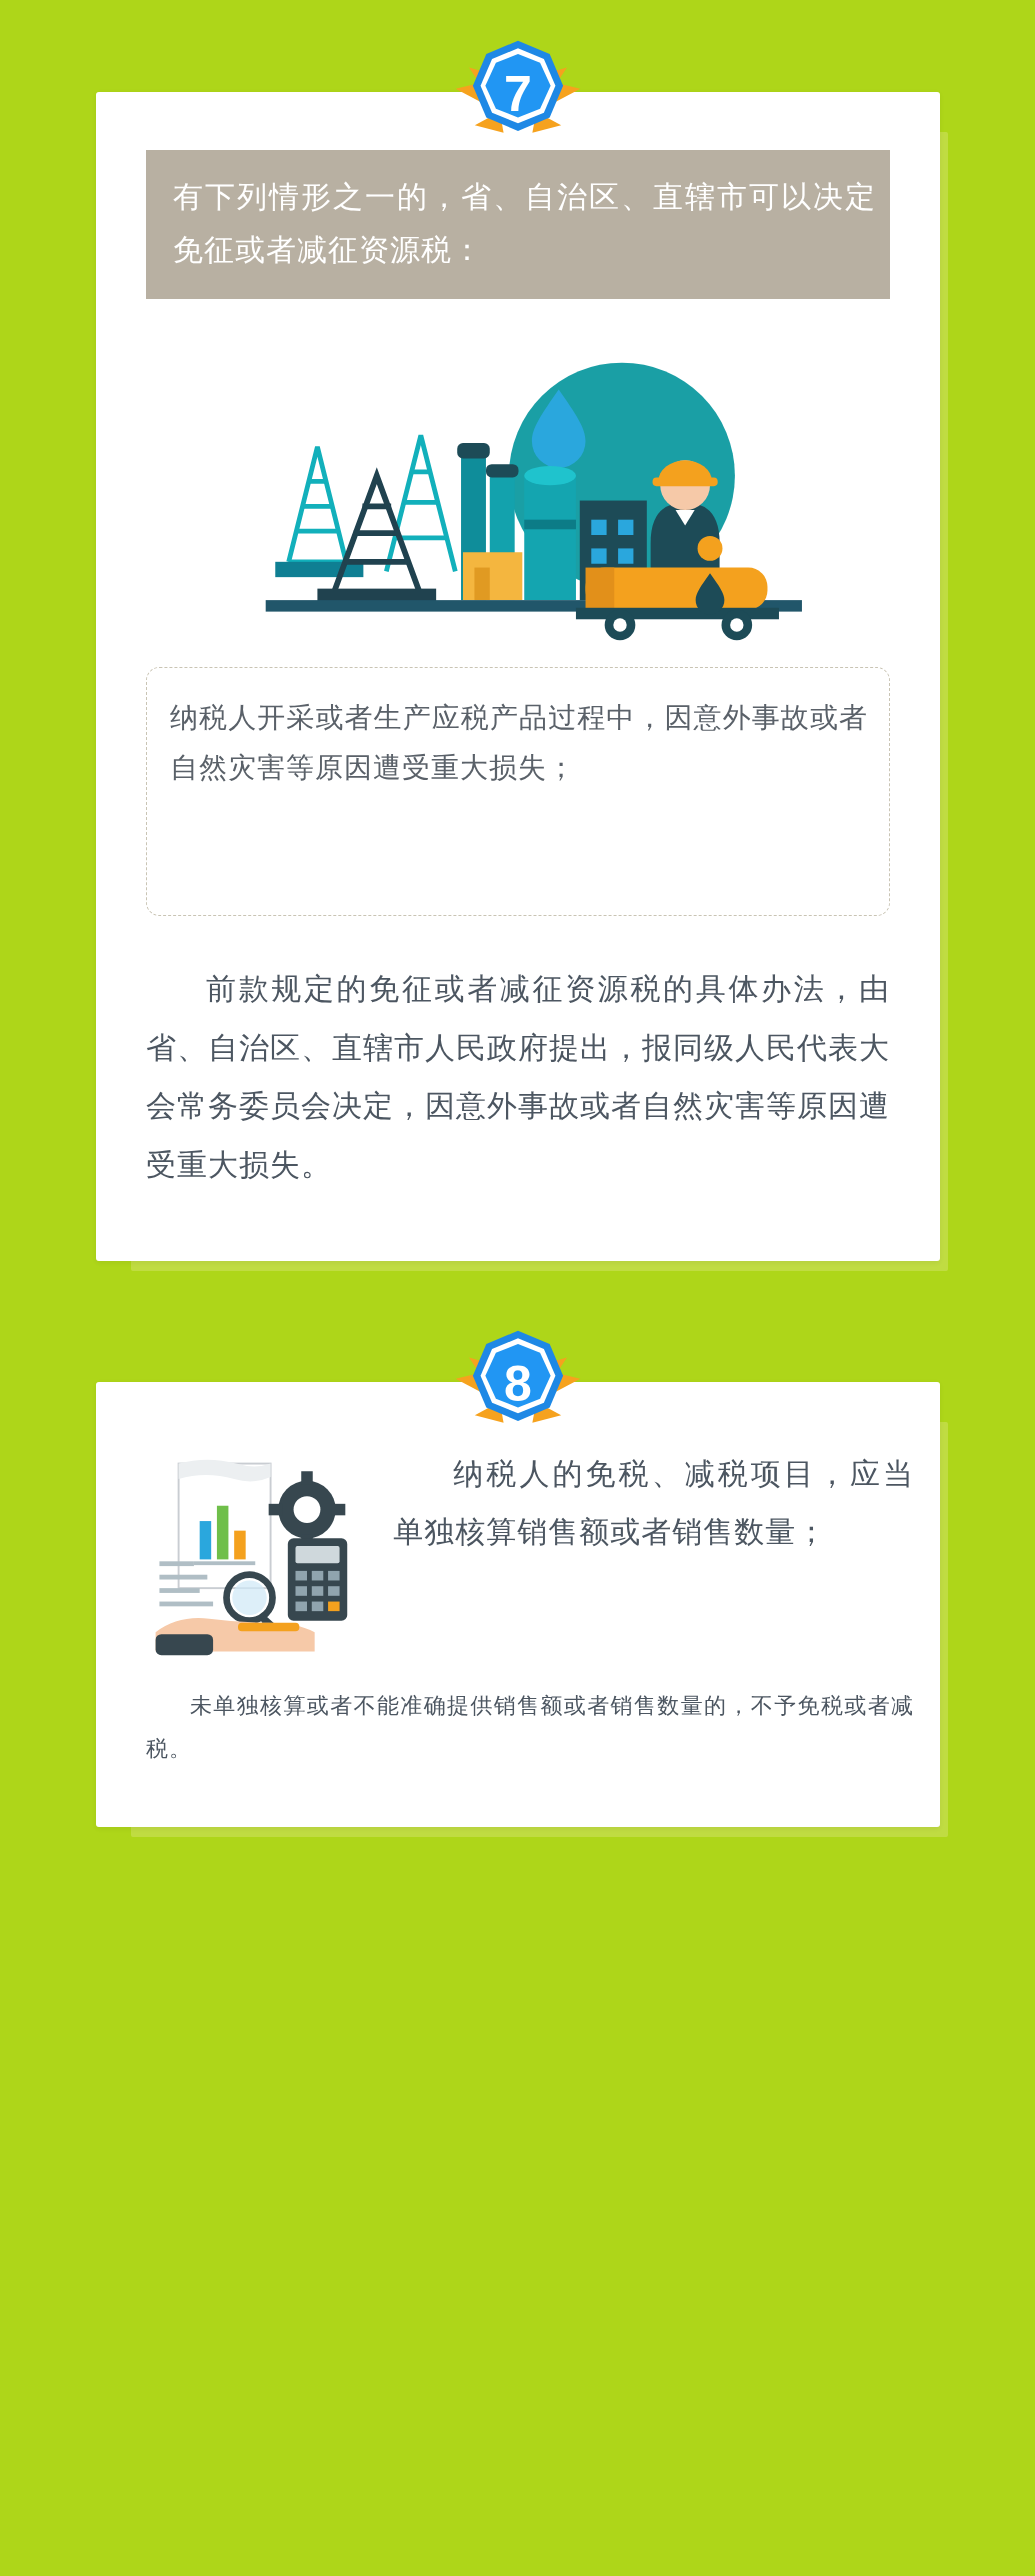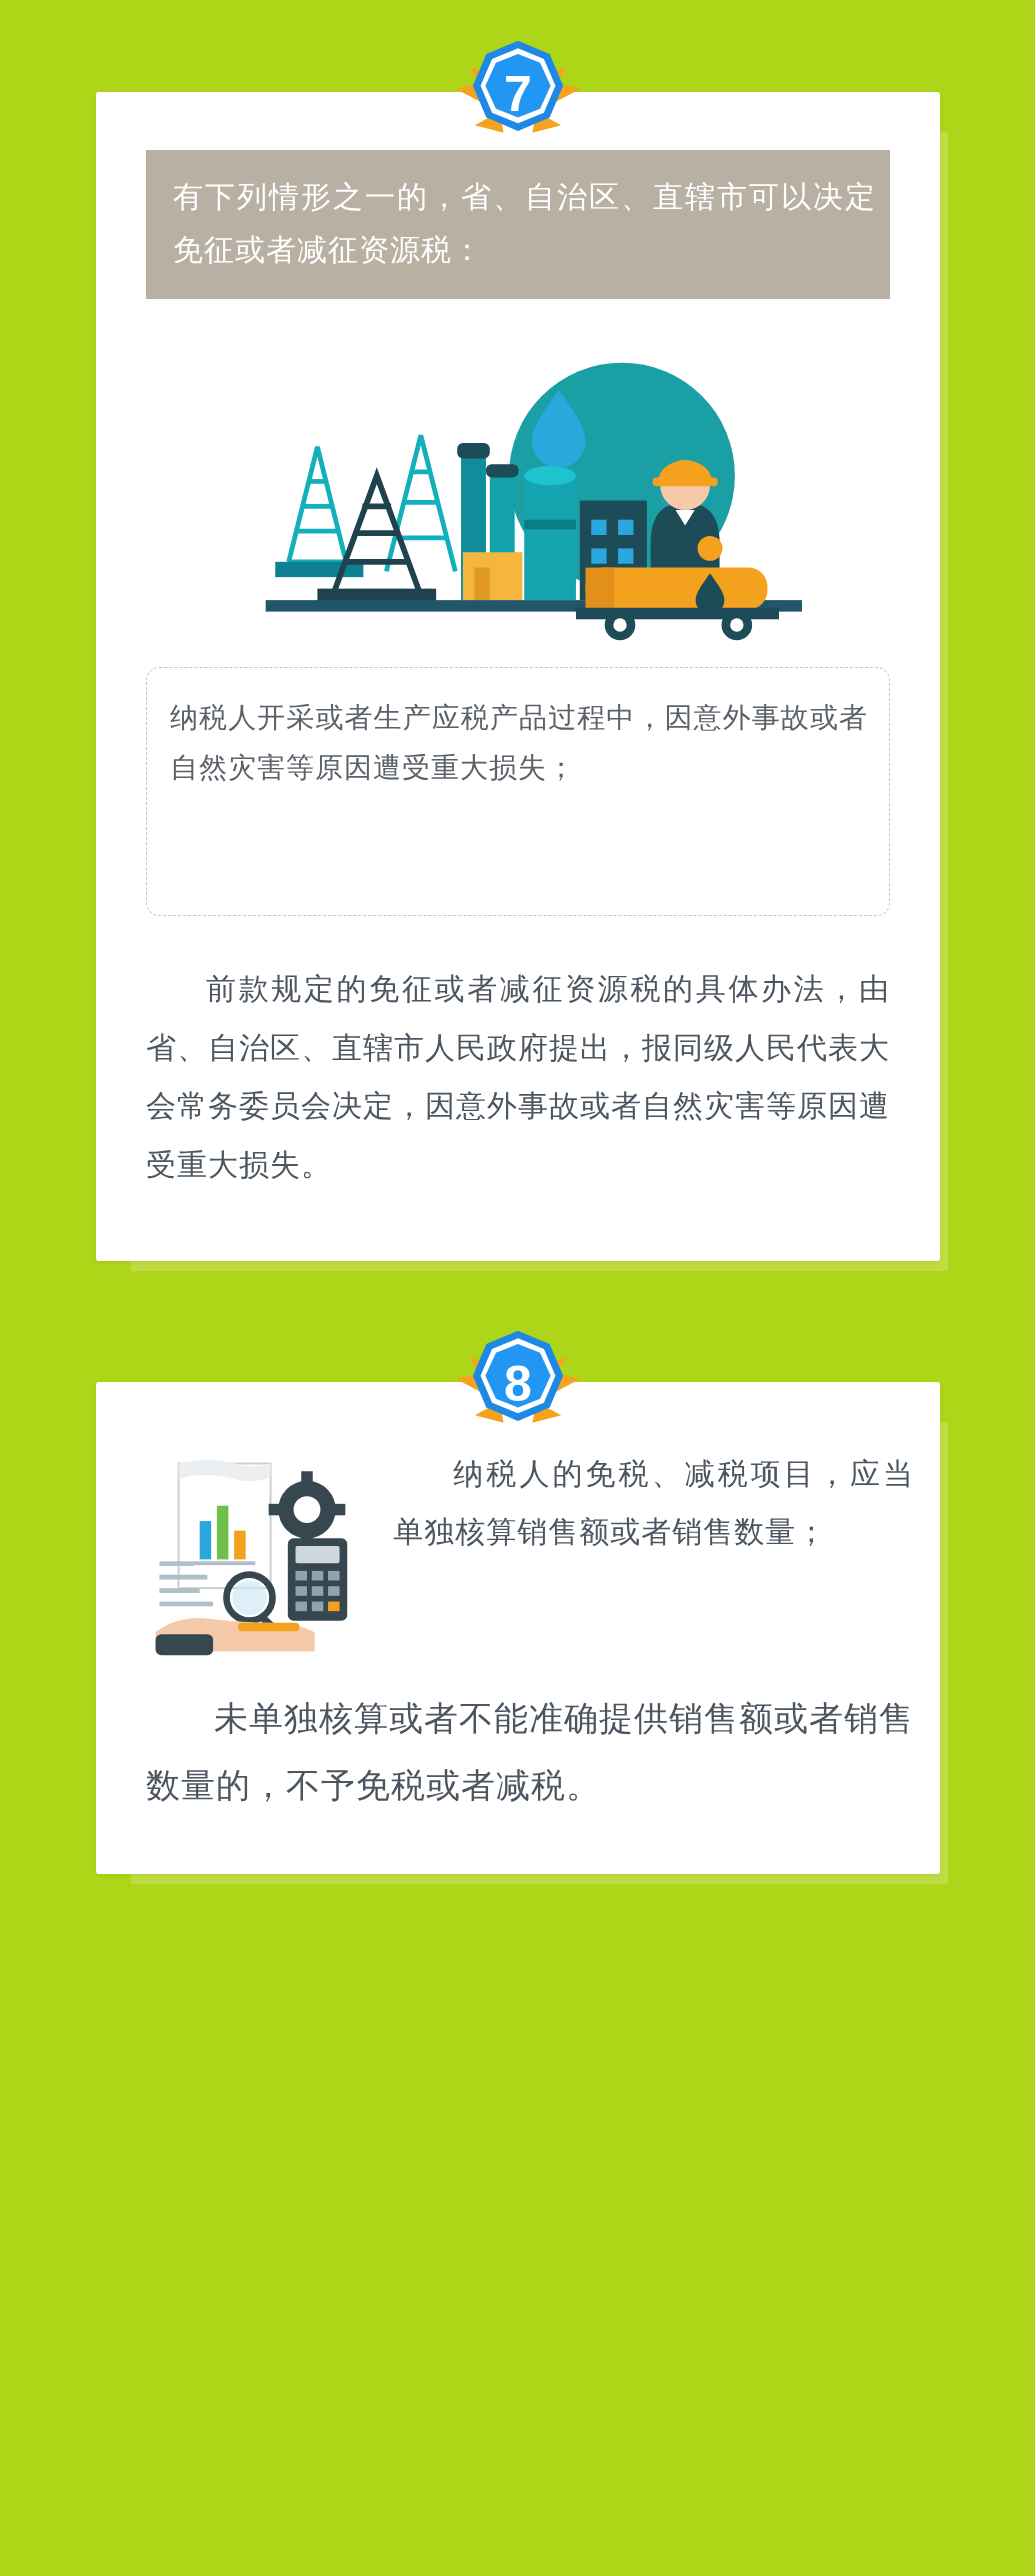--- a/index.html
+++ b/index.html
@@ -160,21 +160,21 @@
     line-height: 1.95;
     text-indent: 2em;
     text-align: justify;
     text-align-last: left;
     letter-spacing: 1px;
     padding-top: 3.8px;
   }
   .c8-bottom {
     margin-top: 25px;
     color: #4c5661;
-    font-size: 34px;
+    font-size: 22px;
     line-height: 1.95;
     text-indent: 2em;
     text-align: justify;
     text-align-last: left;
     letter-spacing: 1px;
   }
   .bottom-pad { height: 86px; }
 </style>
 </head>
 <body>

